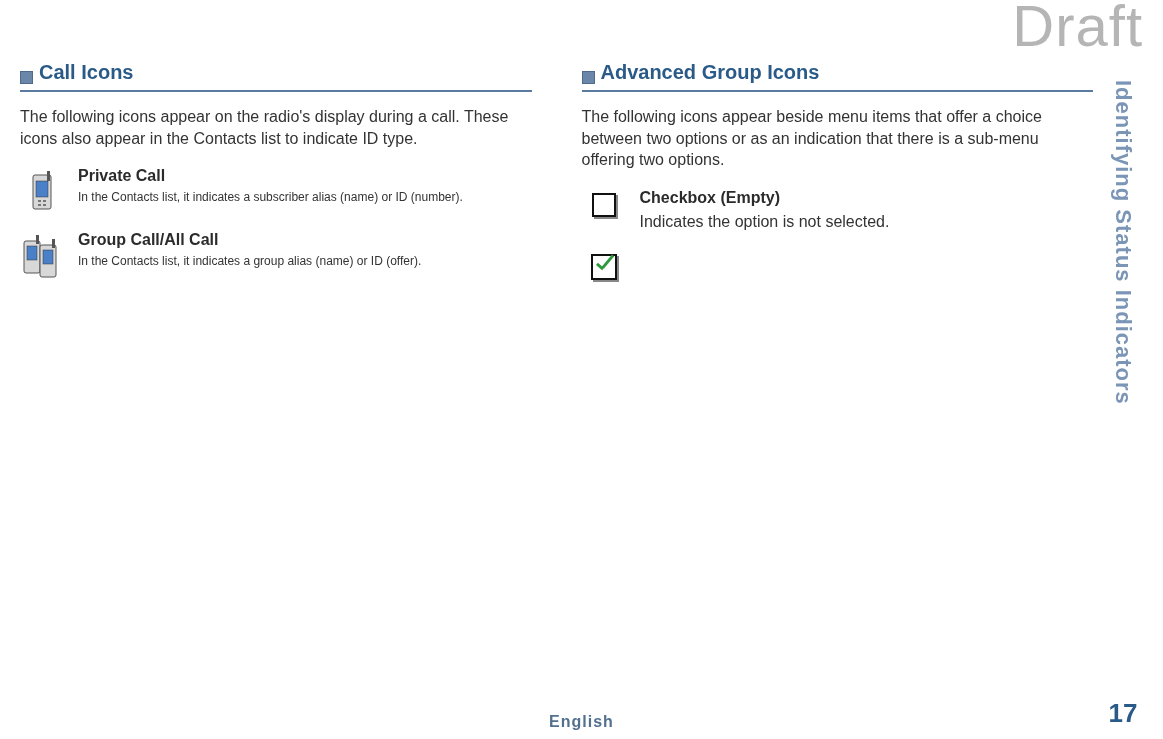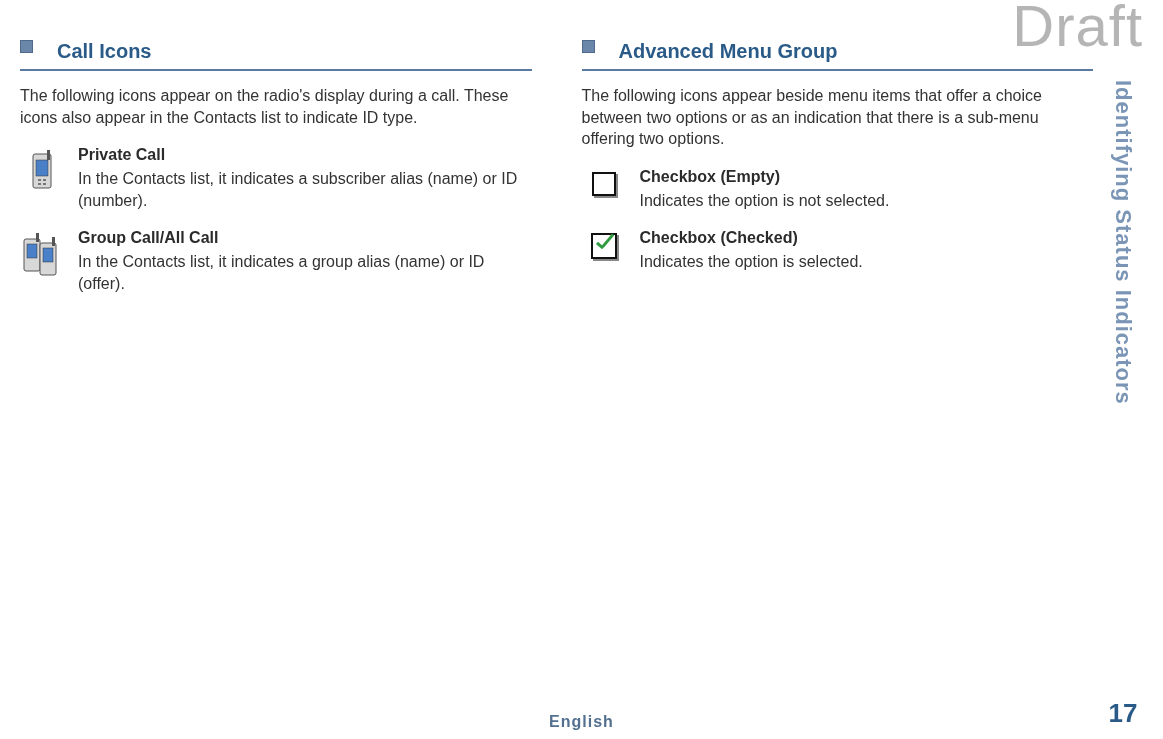--- a/index.html
+++ b/index.html
@@ -25,23 +25,24 @@
       padding: 40px 20px 0 20px;
       gap: 50px;
       height: 100%;
     }
     .col {
       flex: 1;
       min-width: 0;
     }
     .section-heading {
       display: flex;
-      align-items: flex-start;
-      gap: 24px;
+      align-items: flex-end;
+      gap: 6px;
       margin-bottom: 6px;
+      margin-top: 21px;
     }
     .bullet-sq {
       width: 13px;
       height: 13px;
       background: #6a86a8;
       border: 1px solid #4e6a8c;
     }
     .heading-text {
       font-size: 20px;
       font-weight: bold;
@@ -78,21 +79,21 @@
       font-size: 16px;
       color: #2b2b2b;
       margin-bottom: 4px;
     }
     .item-desc {
       font-size: 16px;
       color: #333;
       line-height: 1.35;
     }
     .item-desc2 {
-      font-size: 16px;
+      font-size: 12px;
       color: #333;
       line-height: 1.35;
       margin-top: 4px;
     }
     .side-tab {
       position: absolute;
       right: 20px;
       top: 80px;
       bottom: 10px;
       width: 40px;
@@ -207,42 +208,38 @@
       <div class="item-body">
         <div class="item-title">Group Call/All Call</div>
         <div class="item-desc2">In the Contacts list, it indicates a group alias (name) or ID (offer).</div>
       </div>
     </div>
   </div>
 
   <div class="col" style="padding-right:50px;">
     <div class="section-heading">
       <div class="bullet-sq"></div>
-      <div class="heading-text">Advanced Menu Group</div>
+      <div class="heading-text">Advanced Group Icons</div>
     </div>
     <div class="rule"></div>
     <p class="intro">The following icons appear beside menu items that offer a choice between two options or as an indication that there is a sub-menu offering two options.</p>
 
     <div class="item">
       <div class="icon-cell">
         <div class="checkbox-empty"></div>
       </div>
       <div class="item-body">
         <div class="item-title">Checkbox (Empty)</div>
         <div class="item-desc">Indicates the option is not selected.</div>
       </div>
     </div>
 
     <div class="item">
       <div class="icon-cell">
         <div class="checkbox-checked"></div>
-      </div>
-      <div class="item-body">
-        <div class="item-title">Checkbox (Checked)</div>
-        <div class="item-desc">Indicates the option is selected.</div>
       </div>
     </div>
 
   </div>
 
 </div>
 
 <div class="side-tab">
   <div class="side-label">Identifying Status Indicators</div>
   <div class="page-num">17</div>

